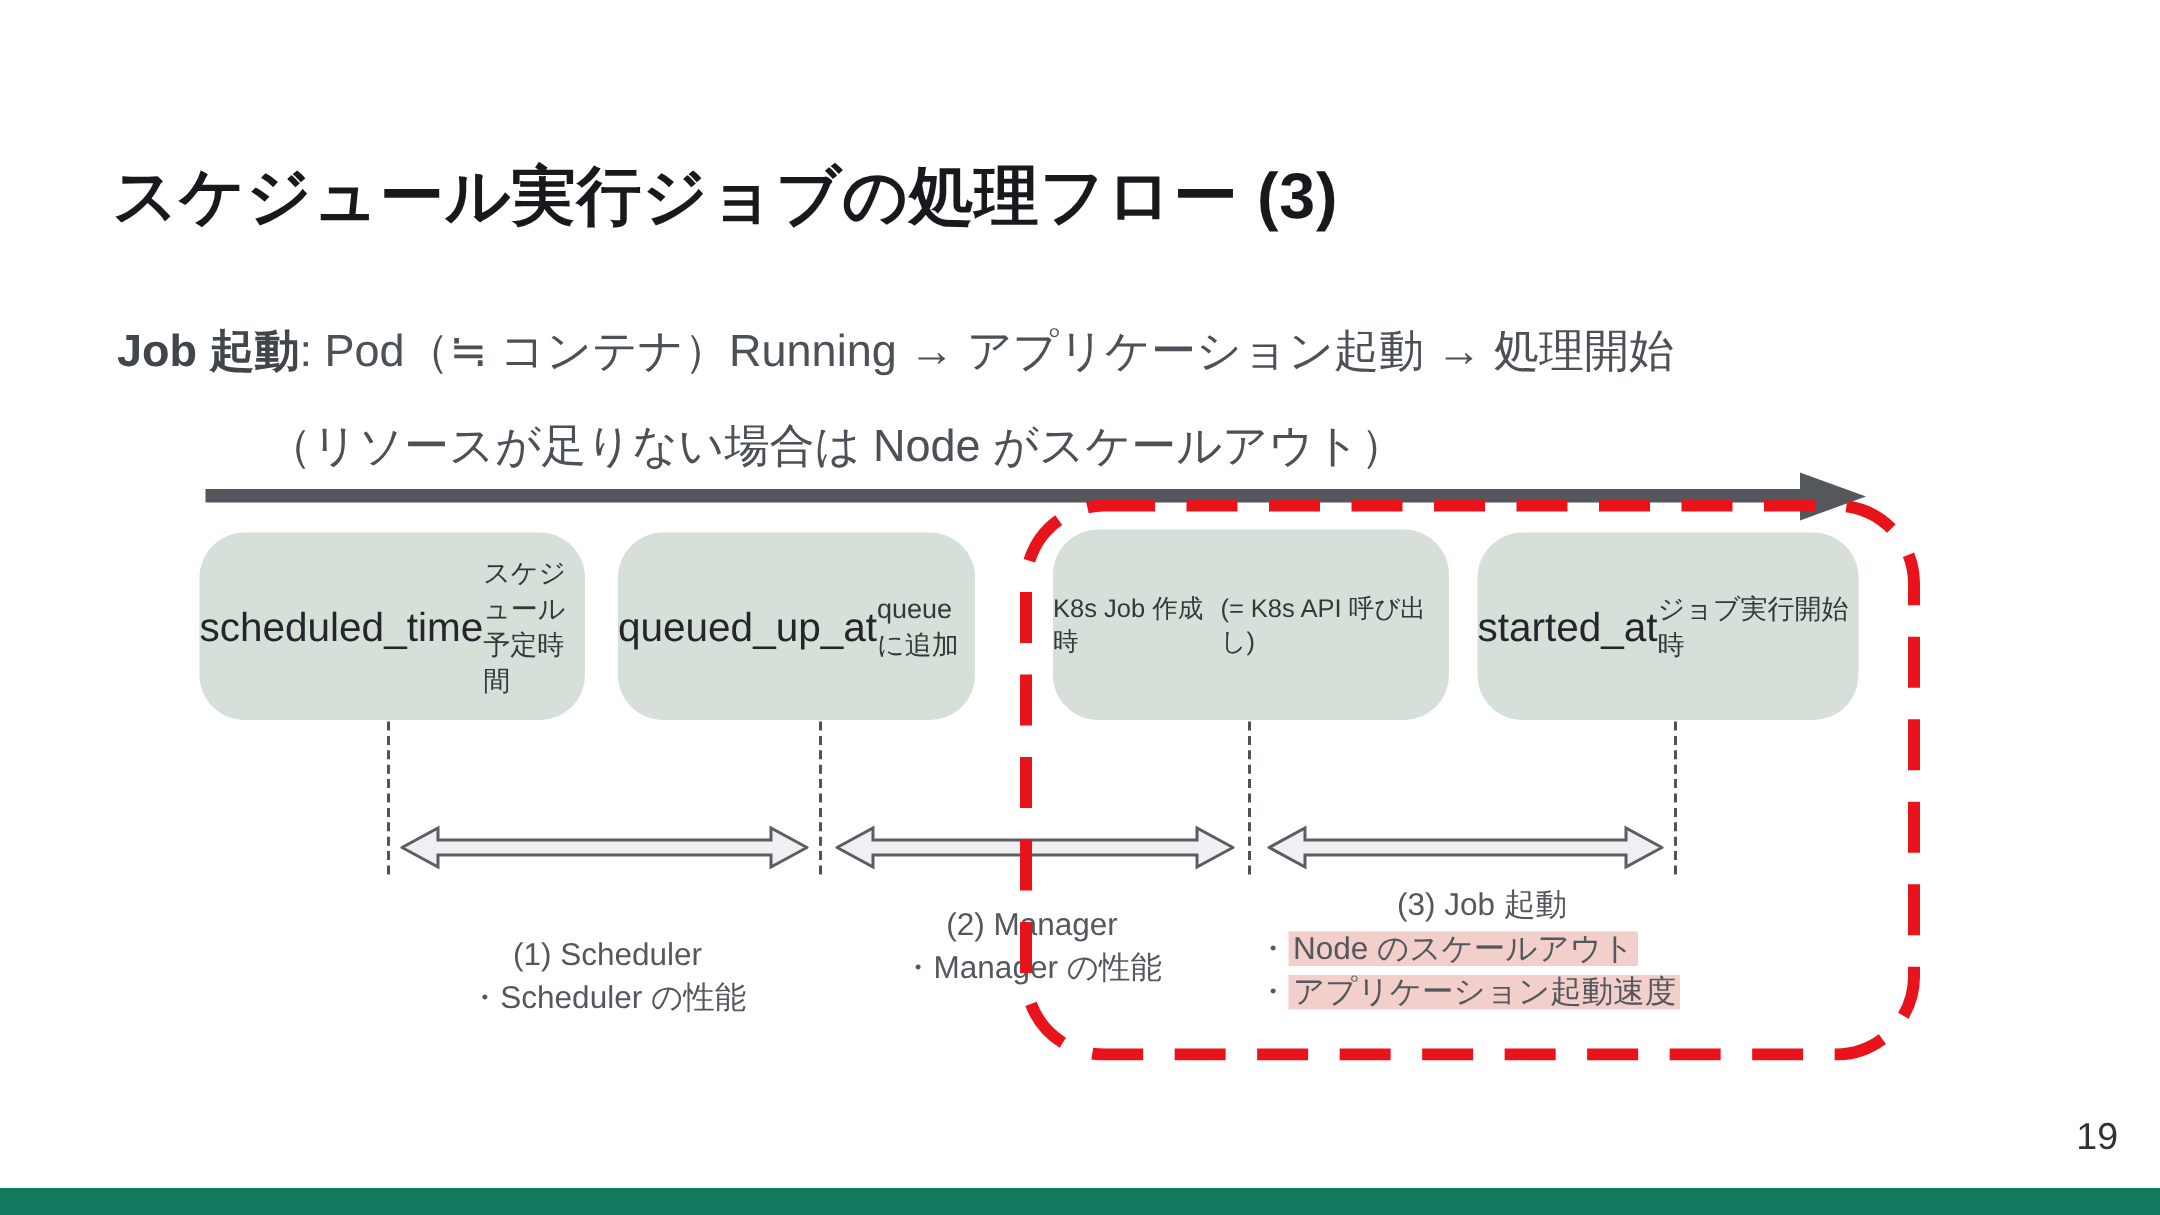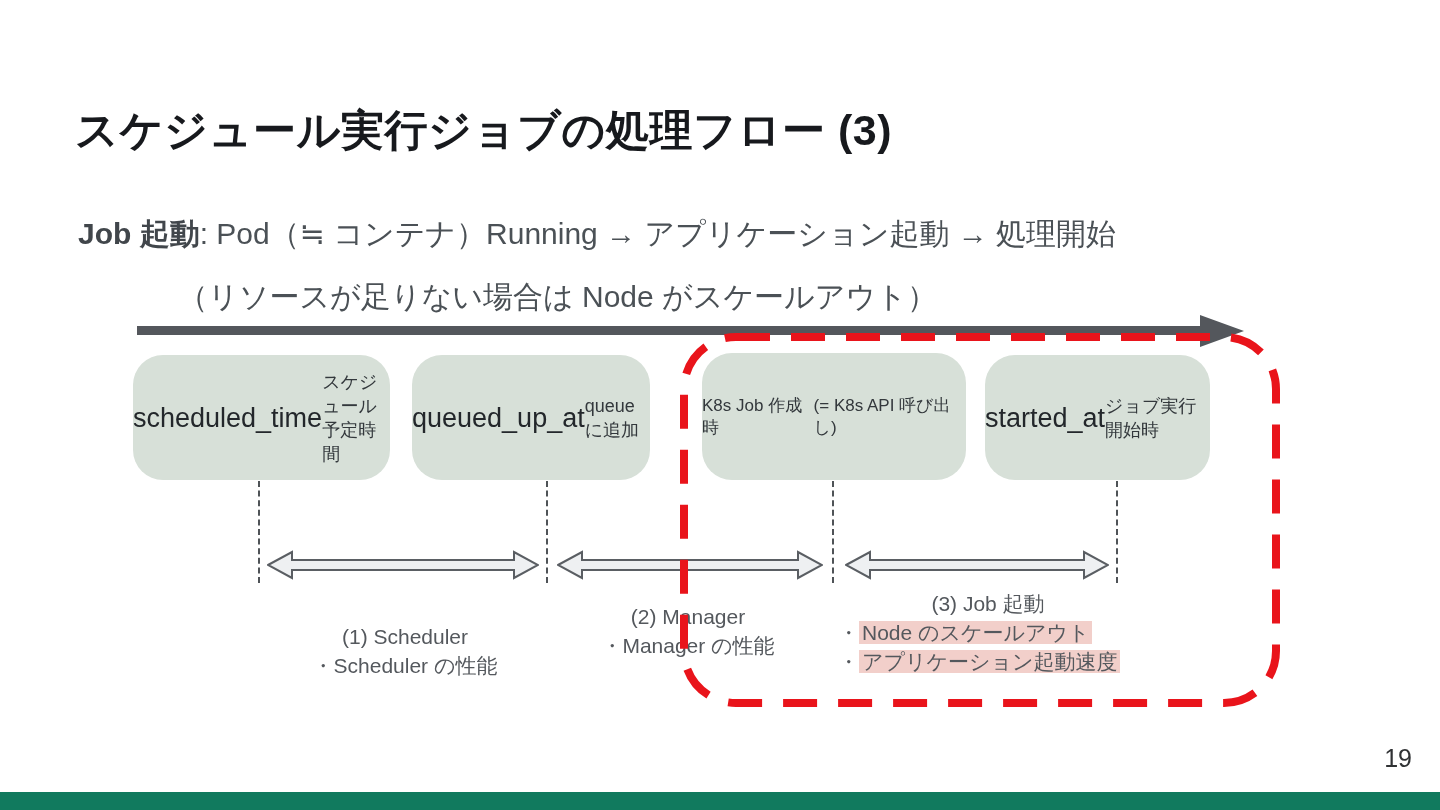--- a/index.html
+++ b/index.html
@@ -36,21 +36,21 @@
     background:var(--box-fill,#d7e0d8);z-index:2;
     display:flex;flex-direction:row;align-items:center;justify-content:center;
     text-align:left;
   }
   .box-title{font-size:27px;color:#23272b;line-height:32px;}
   .box-desc{font-size:18px;color:#33383c;line-height:24px;}
   .b1{left:133px;width:257px;}
   .b2{left:412px;width:238px;}
   .b3{left:702px;width:264px;top:353px;height:127px;}
   .b3 .box-desc{font-size:17px;line-height:22px;}
-  .b4{left:985px;width:225px;}
+  .b4{left:985px;width:254px;}
 
   .vline{
     position:absolute;top:481px;height:102px;width:0;z-index:1;
     border-left:2px dashed #4f5357;
   }
   .v1{left:258px;} .v2{left:546px;} .v3{left:832px;} .v4{left:1116px;}
 
   .span-arrow{position:absolute;top:550px;z-index:2;}
   .a1{left:267px;} .a2{left:557px;} .a3{left:845px;}
 

